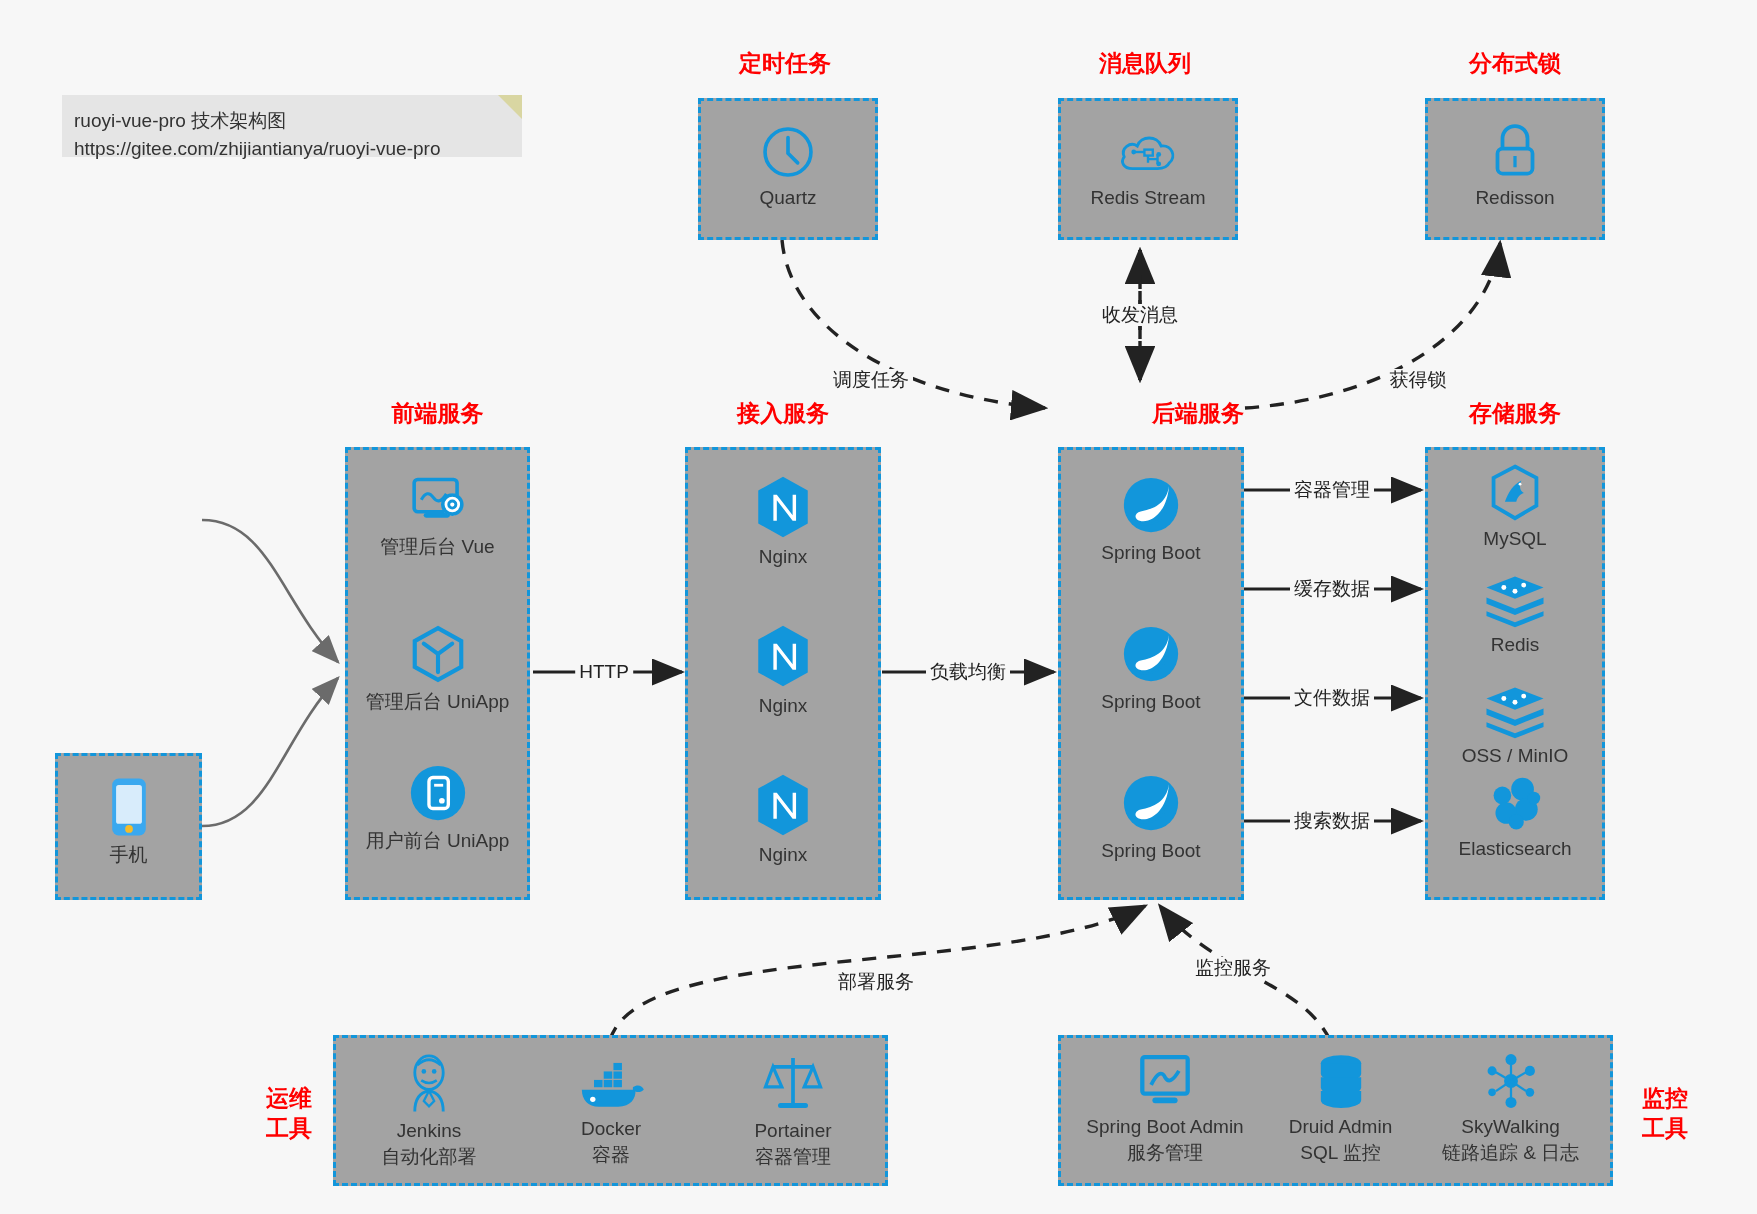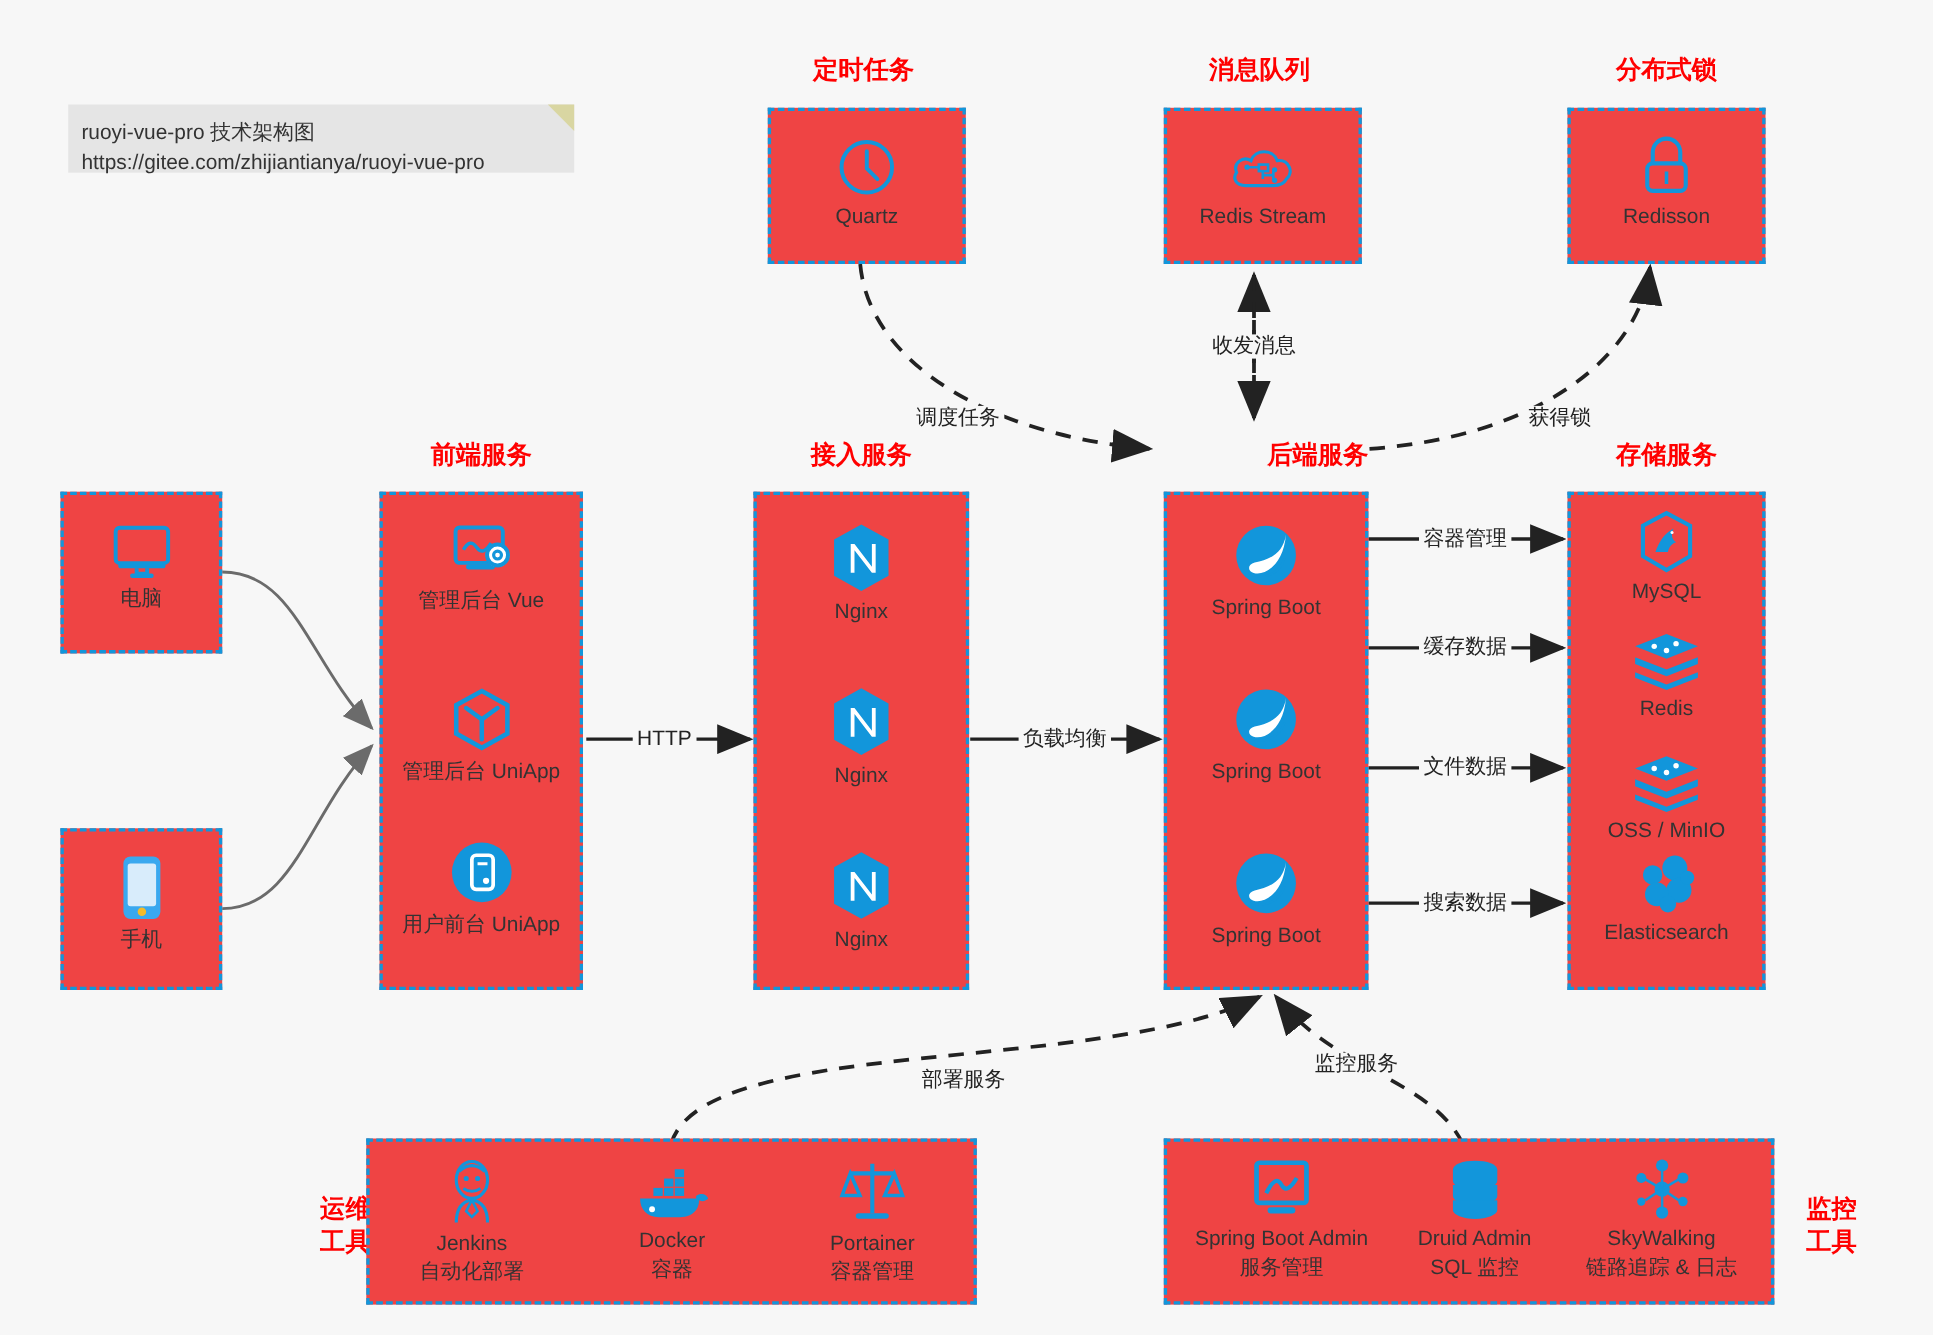--- a/index.html
+++ b/index.html
@@ -19,21 +19,21 @@
     padding:12px 0 0 12px;box-sizing:border-box;
   }
   .note .corner{
     position:absolute;right:0;top:0;width:0;height:0;
     border-left:24px solid transparent;border-top:24px solid #d9d6a2;
   }
   .note div{white-space:nowrap;}
 
   
   .gbox{
-    position:absolute;background:#ef4444;
+    position:absolute;background:#a3a3a3;
     border:3px dashed #1296db;box-sizing:border-box;
   }
   .gtitle{
     position:absolute;color:#ff0000;font-weight:bold;font-size:23px;
     text-align:center;white-space:nowrap;
   }
   .gtitle.side{line-height:30px;}
 
   
   .node{
@@ -129,31 +129,20 @@
     <div class="node" style="top:20px;">
       <svg class="ico" width="56" height="60" viewBox="0 0 44 48">
         <path d="M12 22 L12 14 A10 10 0 0 1 32 14 L32 22" fill="none" stroke="#1296db" stroke-width="3"></path>
         <rect x="8" y="22" width="28" height="20" rx="4" fill="none" stroke="#1296db" stroke-width="3"></rect>
         <line x1="22" y1="28" x2="22" y2="37" stroke="#1296db" stroke-width="2.6"></line>
       </svg>
       <div class="lbl">Redisson</div>
     </div>
   </div>
 
-  <div class="gbox" style="left:55px;top:447px;width:147px;height:147px;">
-    <div class="node" style="top:22px;">
-      <svg class="ico" width="62" height="56" viewBox="0 0 52 46">
-        <rect x="6" y="6" width="40" height="27" rx="3" fill="none" stroke="#1296db" stroke-width="3"></rect>
-        <rect x="8" y="33" width="36" height="4" rx="2" fill="#1296db"></rect>
-        <path d="M22 37 L22 41 L30 41 L30 37" fill="none" stroke="#1296db" stroke-width="3"></path>
-        <rect x="17" y="41" width="18" height="3.4" rx="1.7" fill="#1296db"></rect>
-      </svg>
-      <div class="lbl">电脑</div>
-    </div>
-  </div>
 
   <div class="gbox" style="left:55px;top:753px;width:147px;height:147px;">
     <div class="node" style="top:20px;">
       <svg class="ico" width="46" height="62" viewBox="0 0 34 48">
         <rect x="4" y="2" width="26" height="44" rx="5" fill="#3aa8ef"></rect>
         <rect x="7" y="7" width="20" height="30" rx="2" fill="#d8ecfb"></rect>
         <circle cx="17" cy="41" r="3" fill="#f4bb2a"></circle>
       </svg>
       <div class="lbl">手机</div>
     </div>
@@ -281,21 +270,21 @@
         <circle cx="14" cy="17" r="7" fill="#1296db"></circle>
         <circle cx="33" cy="28" r="9" fill="#1296db"></circle>
         <circle cx="17" cy="31" r="8.5" fill="#1296db"></circle>
         <circle cx="25" cy="38" r="6" fill="#1296db"></circle>
         <circle cx="39" cy="19" r="5" fill="#1296db"></circle>
       </svg>
       <div class="lbl">Elasticsearch</div>
     </div>
   </div>
 
-  <div class="gtitle side" style="left:277px;top:1083px;width:74px;text-align:center;">
+  <div class="gtitle side" style="left:252px;top:1083px;width:74px;text-align:center;">
     <div>运维</div>
     <div>工具</div>
   </div>
   <div class="gbox" style="left:333px;top:1035px;width:555px;height:151px;">
     <div class="node" style="top:14px;left:8px;width:170px;">
       <svg class="ico" width="58" height="62" viewBox="0 0 44 48">
         <ellipse cx="22" cy="16" rx="11" ry="13" fill="none" stroke="#1296db" stroke-width="2.2"></ellipse>
         <path d="M13 10 Q22 2 31 10" fill="none" stroke="#1296db" stroke-width="2.2"></path>
         <circle cx="18" cy="15" r="1.8" fill="#1296db"></circle>
           <circle cx="26" cy="15" r="1.8" fill="#1296db"></circle>

